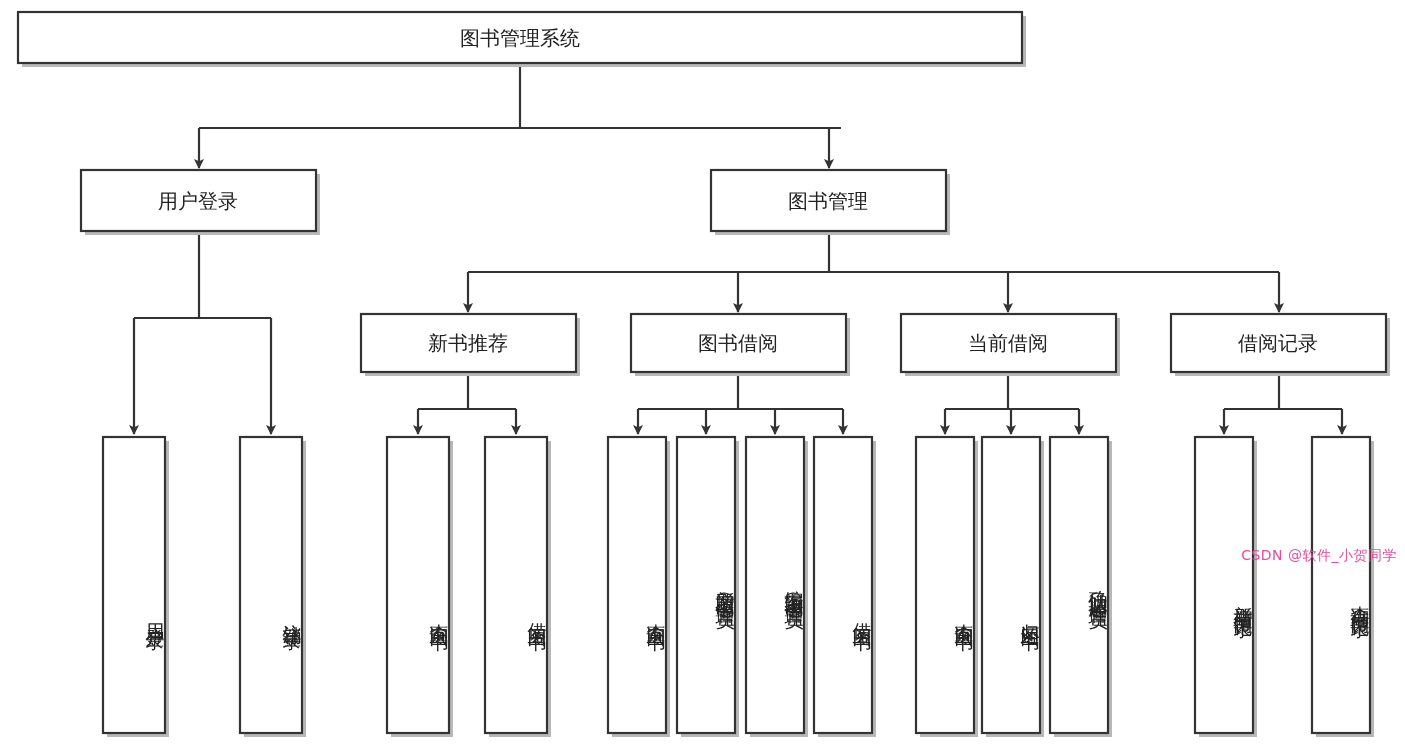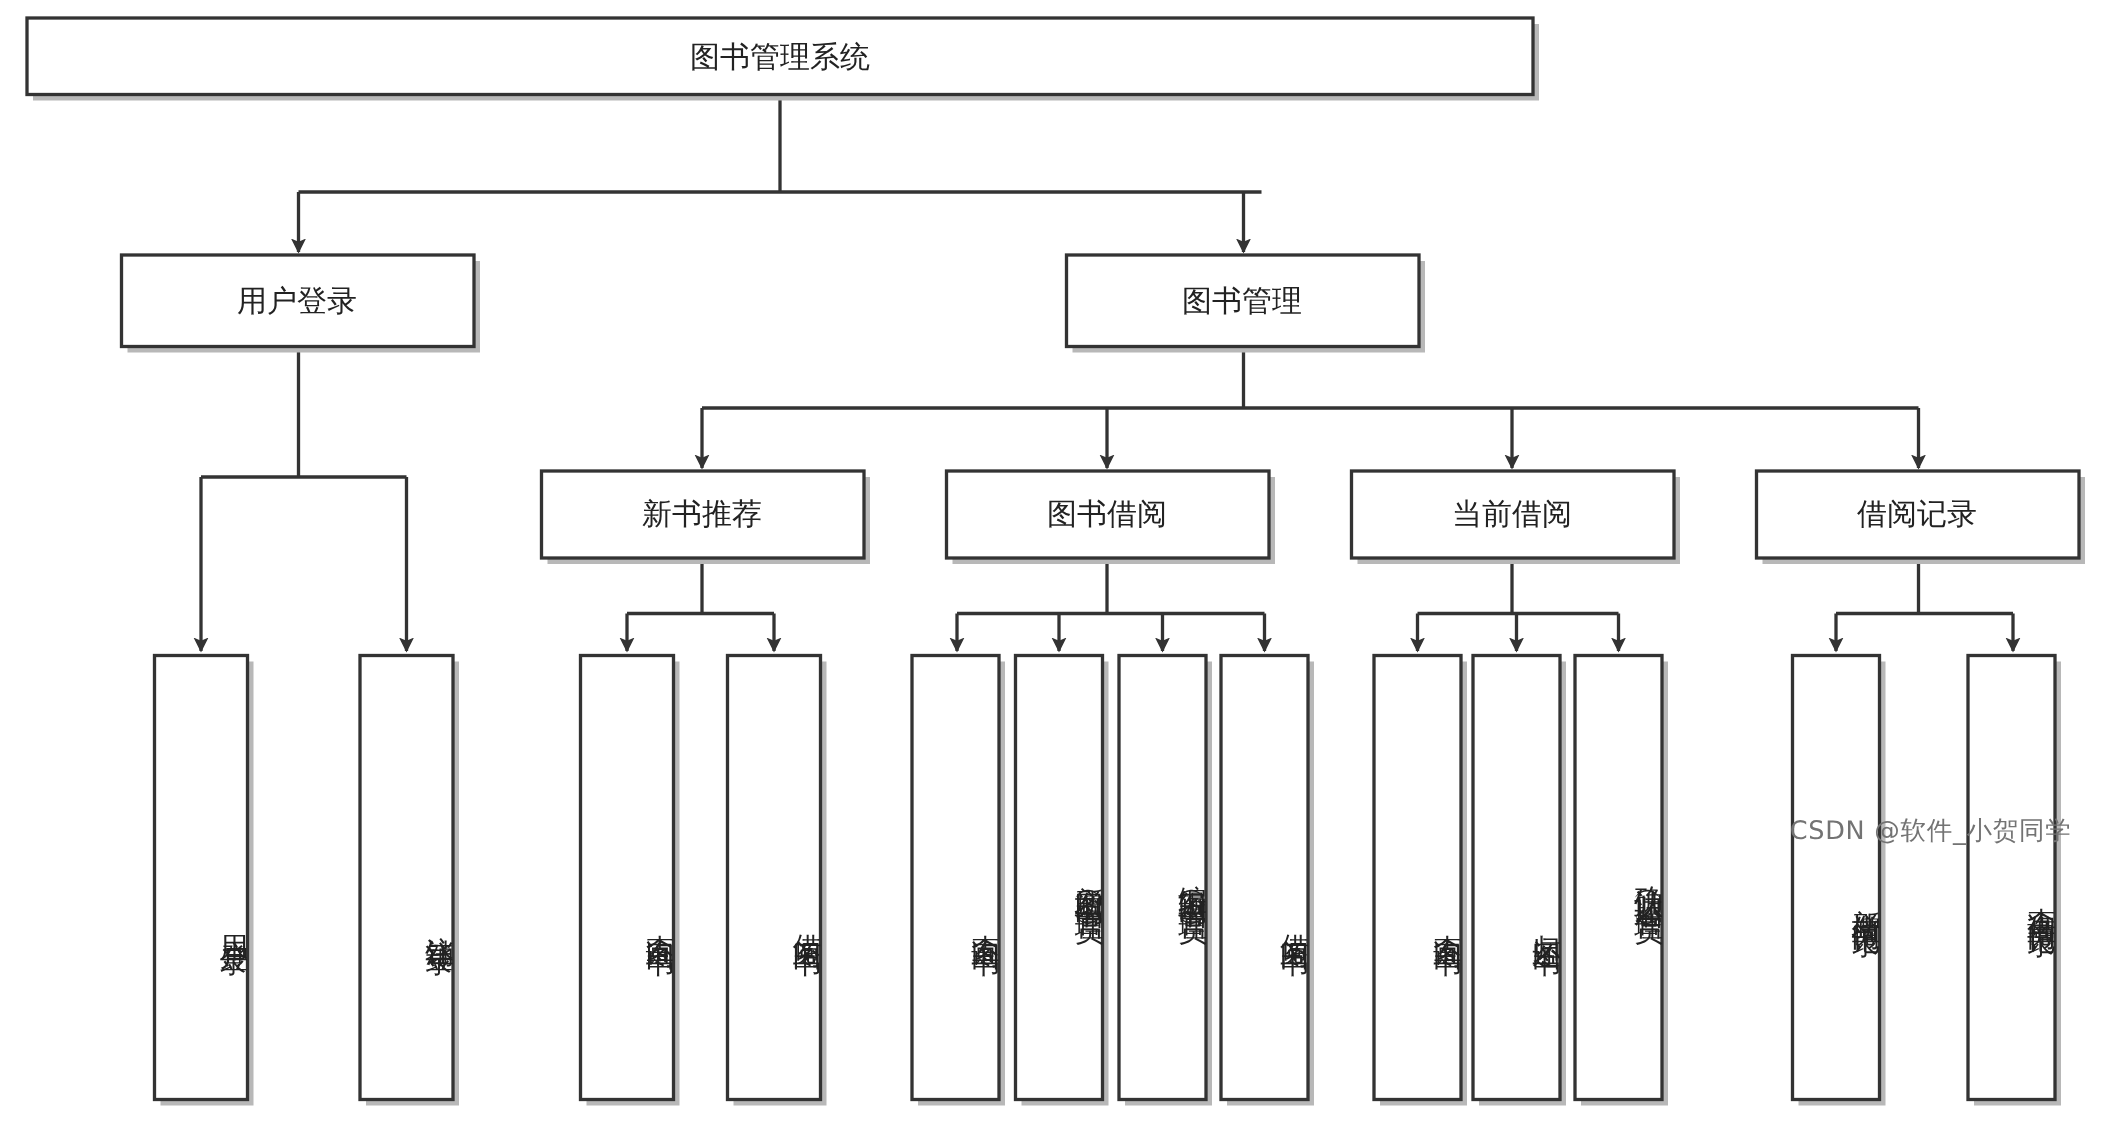--- a/index.html
+++ b/index.html
@@ -59,25 +59,25 @@
     color: #222222;
     letter-spacing: 3px;
     display: flex;
     align-items: flex-start;
     justify-content: center;
     white-space: nowrap;
     pointer-events: none;
   }
   .watermark {
     position: absolute;
-    right: 24px;
+    right: 8px;
     bottom: 4px;
     font-family: "DejaVu Sans", "Liberation Sans", sans-serif;
-    font-size: 17px;
-    color: #737373;
+    font-size: 14px;
+    color: #ec4899;
     letter-spacing: 0.5px;
     white-space: nowrap;
   }
 </style>
 </head>
 <body>
 
 <div id="diagram-root">
 
   <svg id="tree-svg" viewBox="0 0 1405 747">

